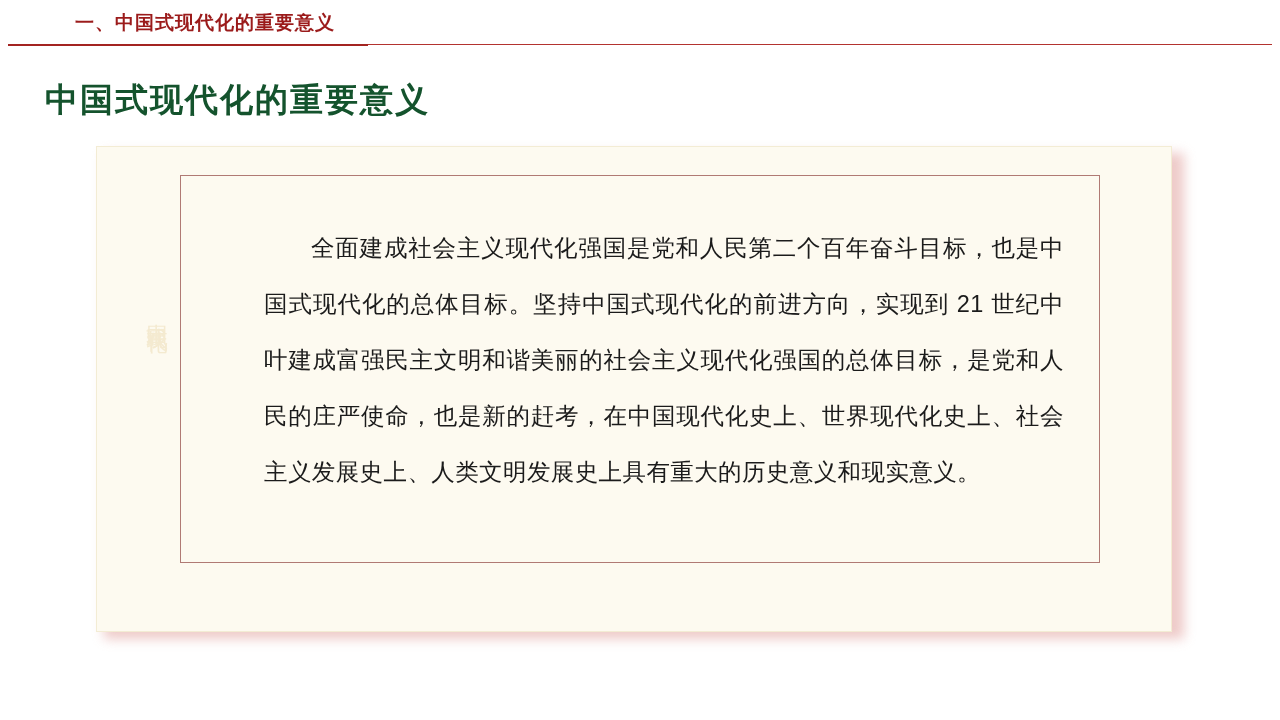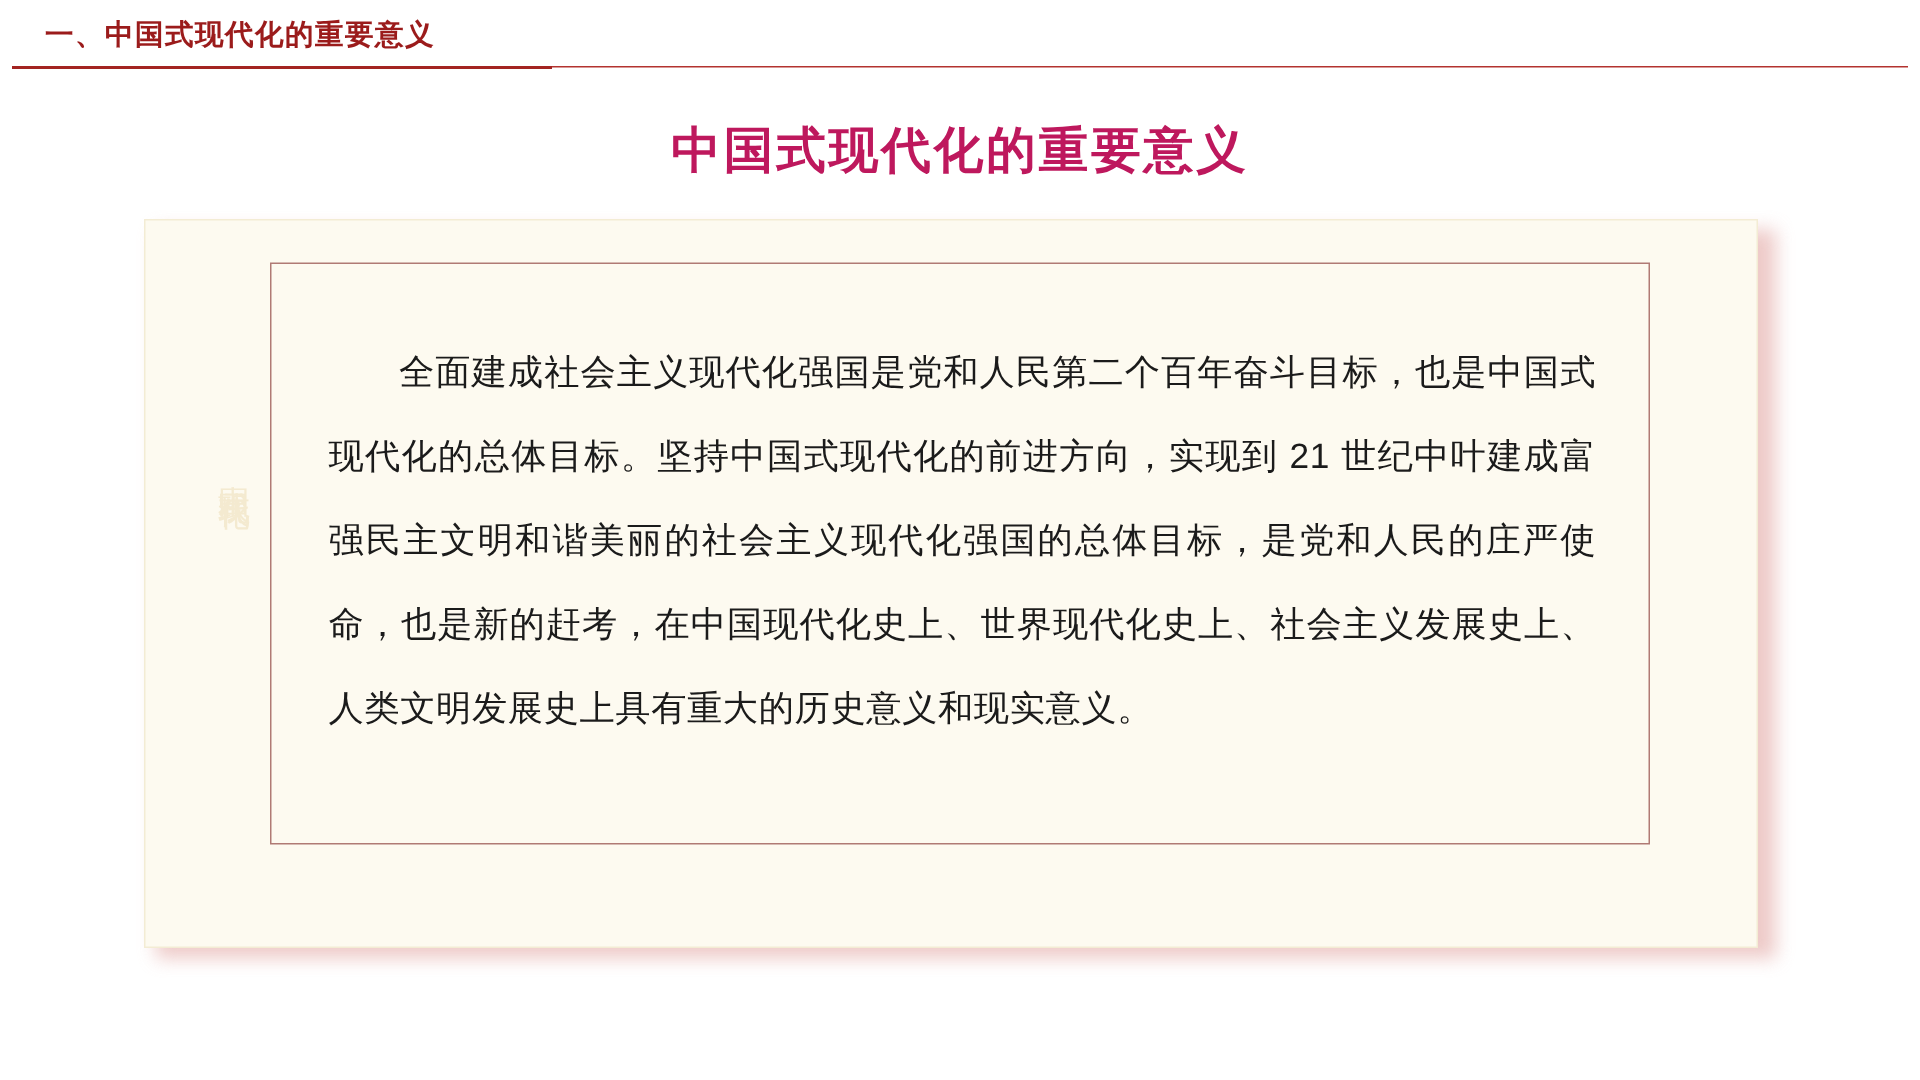--- a/index.html
+++ b/index.html
@@ -1,15 +1,15 @@
 <!DOCTYPE html>
 <html><head>
 <meta charset="utf-8">
 <style>
-  * { box-sizing: border-box; }
+  * { box-sizing: border-box; padding-left: 45px; }
   html, body {
     margin: 0;
     padding: 0;
     width: 1280px;
     height: 720px;
     overflow: hidden;
   }
   body {
     font-family: "Liberation Sans", sans-serif;
     background: #ffffff;
@@ -51,24 +51,23 @@
     height: 2px;
     background: #a32421;
   }
 
   
   #main-title {
     position: absolute;
     top: 78px;
     left: 0;
     width: 1280px;
-    text-align: center;
     font-size: 33px;
     font-weight: bold;
-    color: #be185d;
+    color: #14532d;
     letter-spacing: 2px;
     font-family: "Liberation Sans", sans-serif;
   }
 
   
   #content-card-shadow {
     position: absolute;
     left: 104px;
     top: 153px;
     width: 1080px;

